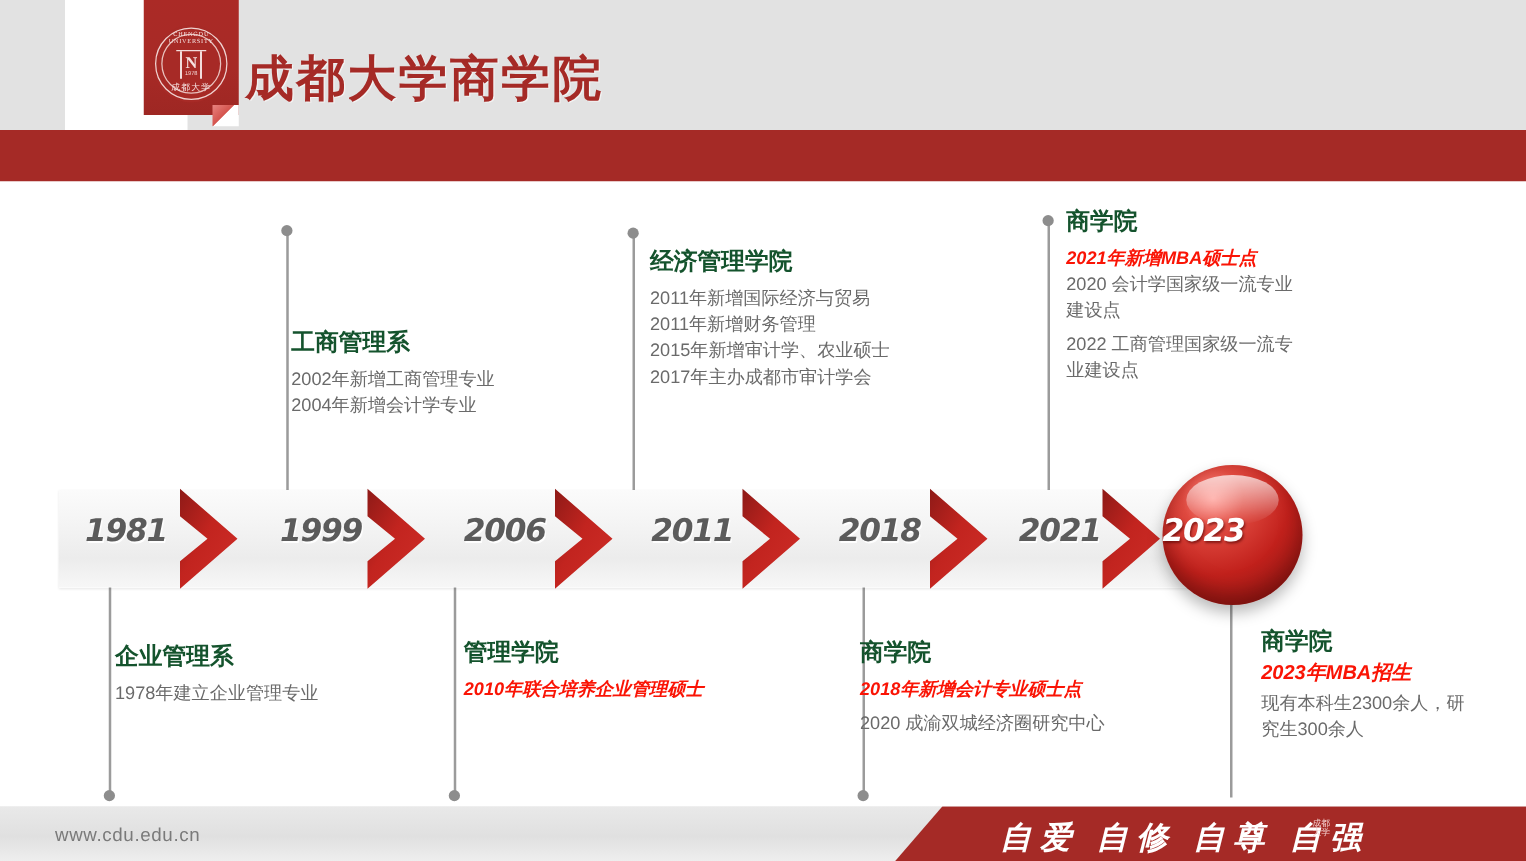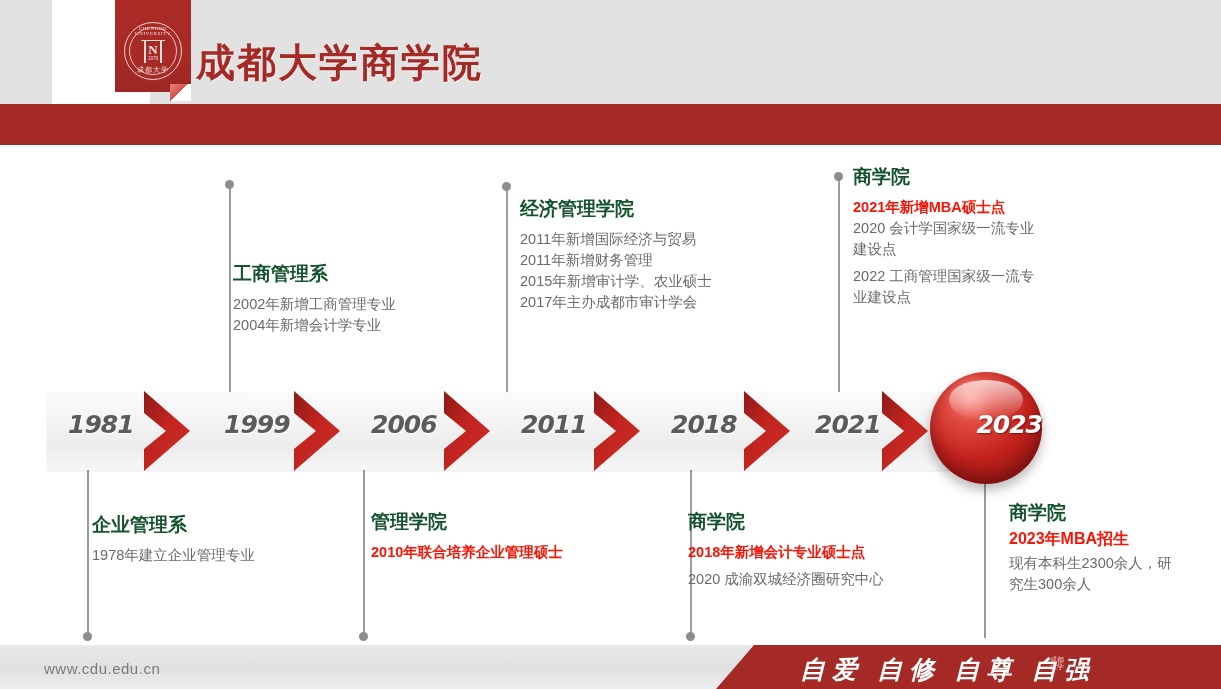--- a/index.html
+++ b/index.html
@@ -97,40 +97,40 @@
     background:
       radial-gradient(circle at 36% 24%, #ff8e86 0%, #e04a40 22%, #c2211c 55%, #9c1a16 80%, #7e1512 100%);
     box-shadow:0 6px 12px rgba(0,0,0,.28), inset 0 -8px 16px rgba(90,10,8,.55);
   }
   .sphere-gloss{
     position:absolute;left:17%;top:7%;width:66%;height:36%;border-radius:50%;
     background:linear-gradient(180deg,rgba(255,255,255,.72) 0%,rgba(255,255,255,.12) 80%,rgba(255,255,255,0) 100%);
     filter:blur(.6px);
   }
   .sphere-year{
-    position:absolute;left:0;right:0;top:38px;text-align:right;
+    position:absolute;left:0;right:0;top:38px;text-align:left;
     font-size:25px;font-weight:bold;font-style:italic;color:#ffffff;
     letter-spacing:-1px;
     text-shadow:1px 1px 2px rgba(80,0,0,.6);
     font-family:"DejaVu Sans",sans-serif;
   }
 
   
   .conn{position:absolute;width:2px;background:#9b9b9b;}
   .dot{position:absolute;width:9px;height:9px;border-radius:50%;background:#8d8d8d;}
 
   
   .block{position:absolute;}
   .blk-title{
     font-size:19px;font-weight:bold;color:#14532d;margin-bottom:7px;white-space:nowrap;
   }
   .blk-line{
     font-size:14.5px;color:#6a6a6a;line-height:21px;white-space:nowrap;
   }
-  .blk-line.red{color:#fa1405;font-weight:bold;}
+  .blk-line.red{color:#fa1405;font-weight:bold;font-style:italic;}
   .blk-line.wrap{white-space:normal;}
 
   
   .footer{
     position:absolute;left:0;top:645px;width:1221px;height:44px;
     background:linear-gradient(180deg,#e9e9e9 0%,#e0e0e0 55%,#eeeeee 100%);
   }
   .footer-url{
     position:absolute;left:44px;top:660px;
     font-size:15px;color:#7a7a7a;letter-spacing:.5px;

